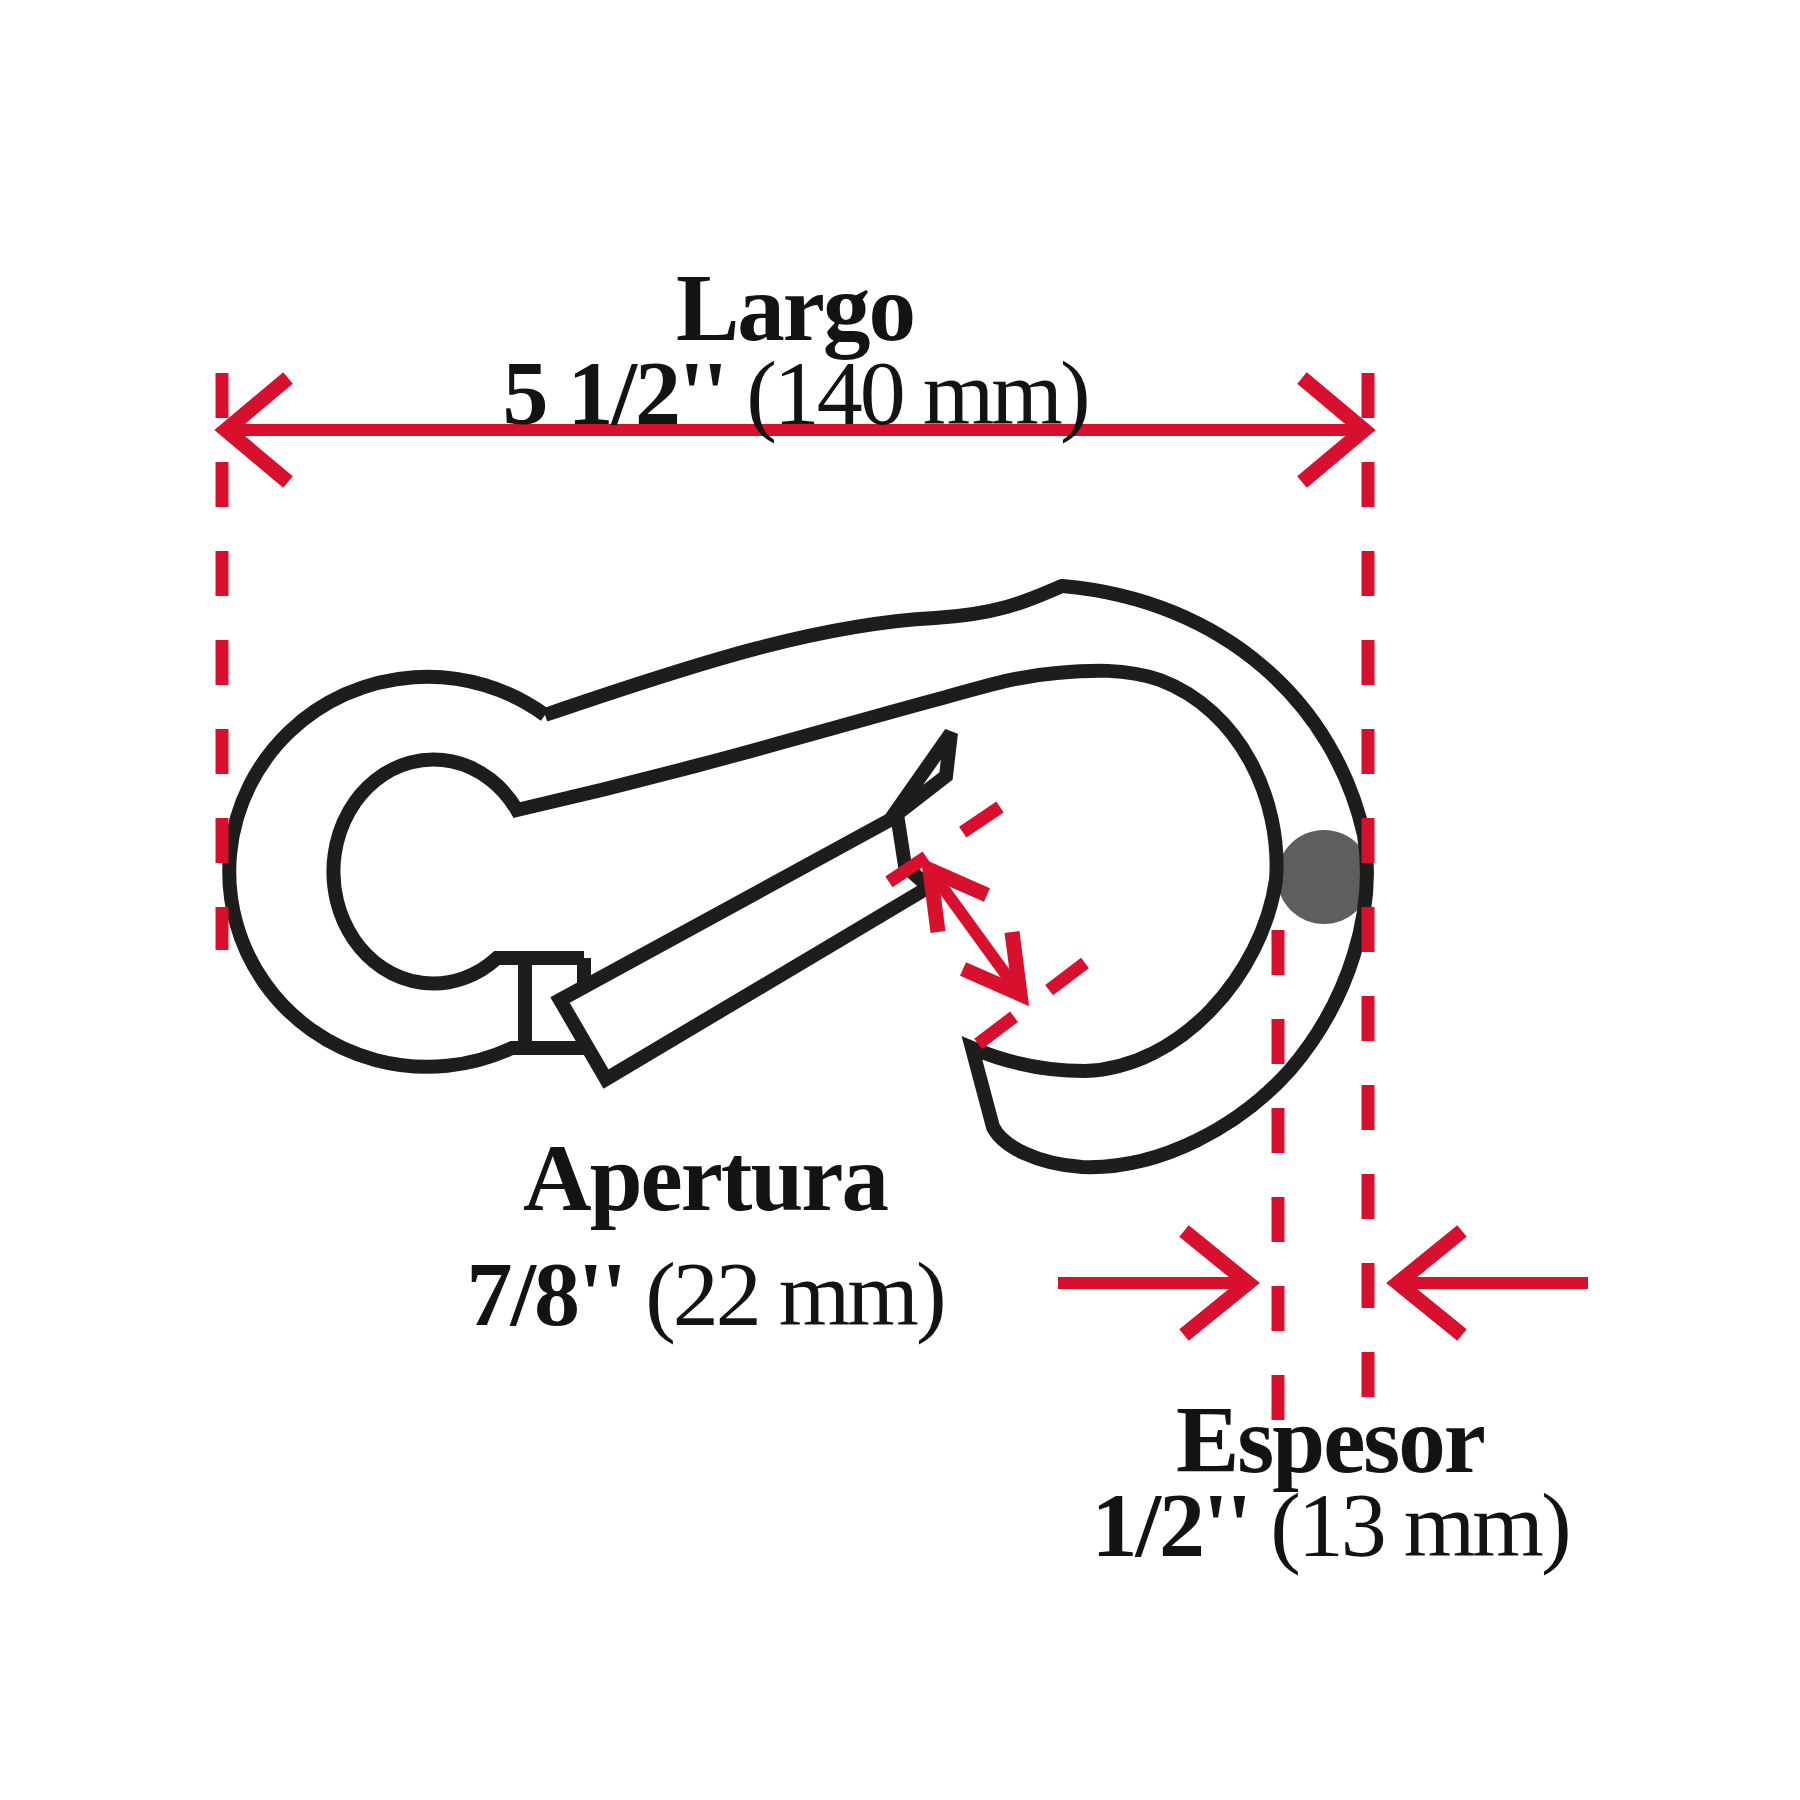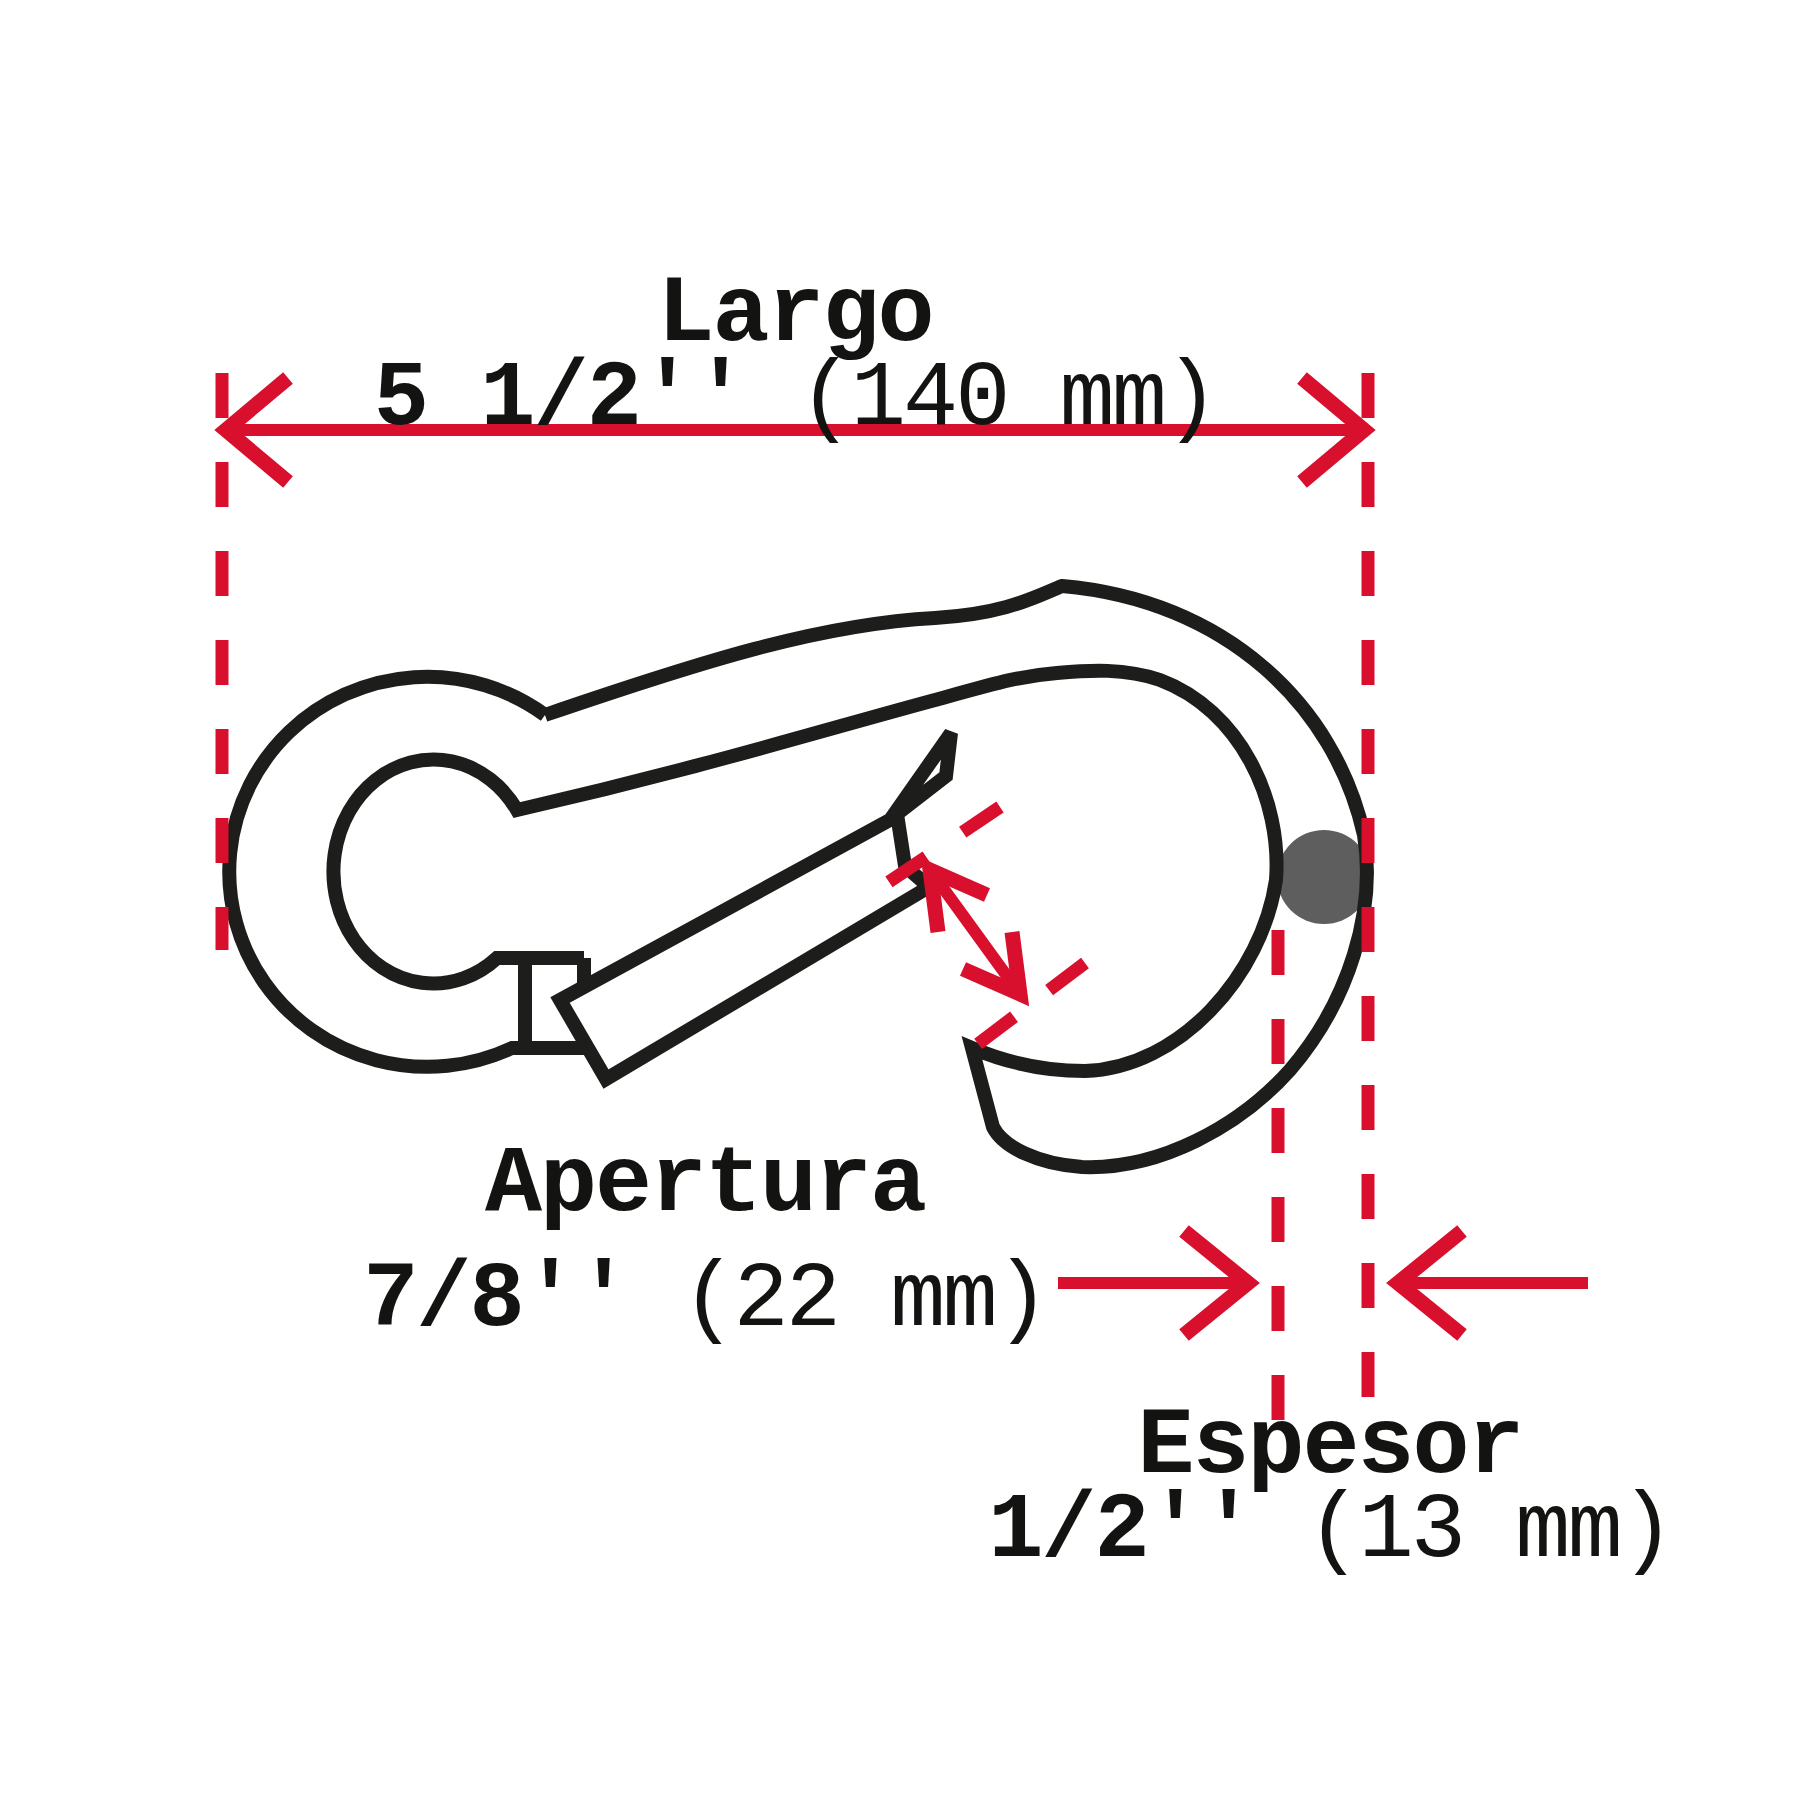--- a/index.html
+++ b/index.html
@@ -1,20 +1,20 @@
 <!DOCTYPE html>
 <html><head>
 <meta charset="utf-8">
 <style>
   html,body{margin:0;padding:0;background:#ffffff;}
   .canvas{
     position:relative;
     width:1800px;height:1800px;
     background:#ffffff;
-    font-family:Liberation Mono, monospace;
+    font-family:Liberation Serif, serif;
     overflow:hidden;
     border-radius:24px;
   }
   svg{display:block;width:1800px;height:1800px;}
   .dim-label{
     font-size:95px;
     font-weight:bold;
     letter-spacing:-2px;
     fill:#131311;
   }

